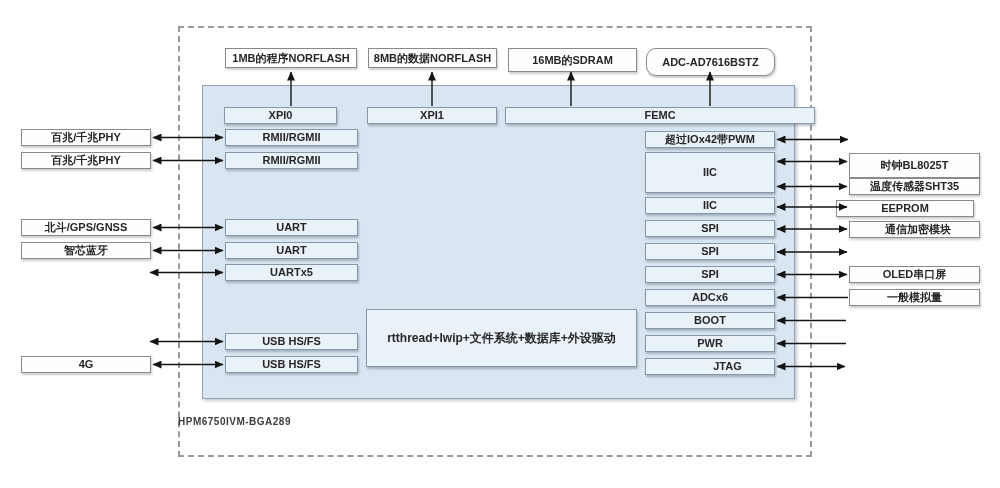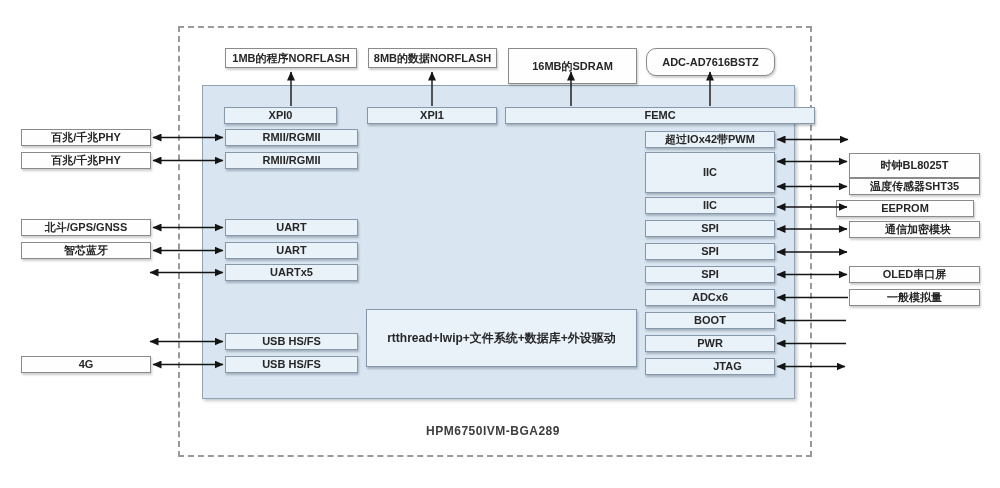--- a/index.html
+++ b/index.html
@@ -26,38 +26,38 @@
   }
   .device{
     background:#fefefe;border:1px solid #8a8a8a;
     box-shadow:1px 1.5px 2px rgba(90,90,90,.3);
   }
   .core{
     background:#e9f1f9;border:1px solid #8798ab;font-size:12px;
     box-shadow:1px 1.5px 2px rgba(70,80,95,.35);
   }
   .chip-label{
-    position:absolute;text-align:center;font-weight:bold;font-size:12px;
-    letter-spacing:.5px;color:#3d3d3d;margin-top:8px;
+    position:absolute;text-align:left;font-weight:bold;font-size:10px;
+    letter-spacing:.5px;color:#3d3d3d;
   }
   svg.arrows{position:absolute;left:0;top:0;pointer-events:none;}
   svg.arrows line{stroke:#141414;stroke-width:1.4;}
 </style>
 </head>
 <body>
 
 <div class="canvas">
 
   <div class="dashed-frame" style="left:178px;top:26px;width:630px;height:427px;"></div>
 
   <div class="soc" style="left:202px;top:85px;width:591px;height:312px;"></div>
 
   <div class="box device" style="left:225px;top:48px;width:132px;height:20px;">1MB的程序NORFLASH</div>
   <div class="box device" style="left:368px;top:48px;width:129px;height:20px;">8MB的数据NORFLASH</div>
-  <div class="box device" style="left:508px;top:48px;width:129px;height:36px;">16MB的SDRAM</div>
+  <div class="box device" style="left:508px;top:48px;width:129px;height:24px;">16MB的SDRAM</div>
   <div class="box device" style="left:646px;top:48px;width:129px;height:28px;border-radius:10px;">ADC-AD7616BSTZ</div>
 
   <div class="box port" style="left:224px;top:107px;width:113px;height:17px;">XPI0</div>
   <div class="box port" style="left:367px;top:107px;width:130px;height:17px;">XPI1</div>
   <div class="box port" style="left:505px;top:107px;width:310px;height:17px;">FEMC</div>
 
   <div class="box port" style="left:225px;top:129px;width:133px;height:17px;">RMII/RGMII</div>
   <div class="box port" style="left:225px;top:152px;width:133px;height:17px;">RMII/RGMII</div>
   <div class="box port" style="left:225px;top:219px;width:133px;height:17px;">UART</div>
   <div class="box port" style="left:225px;top:242px;width:133px;height:17px;">UART</div>

